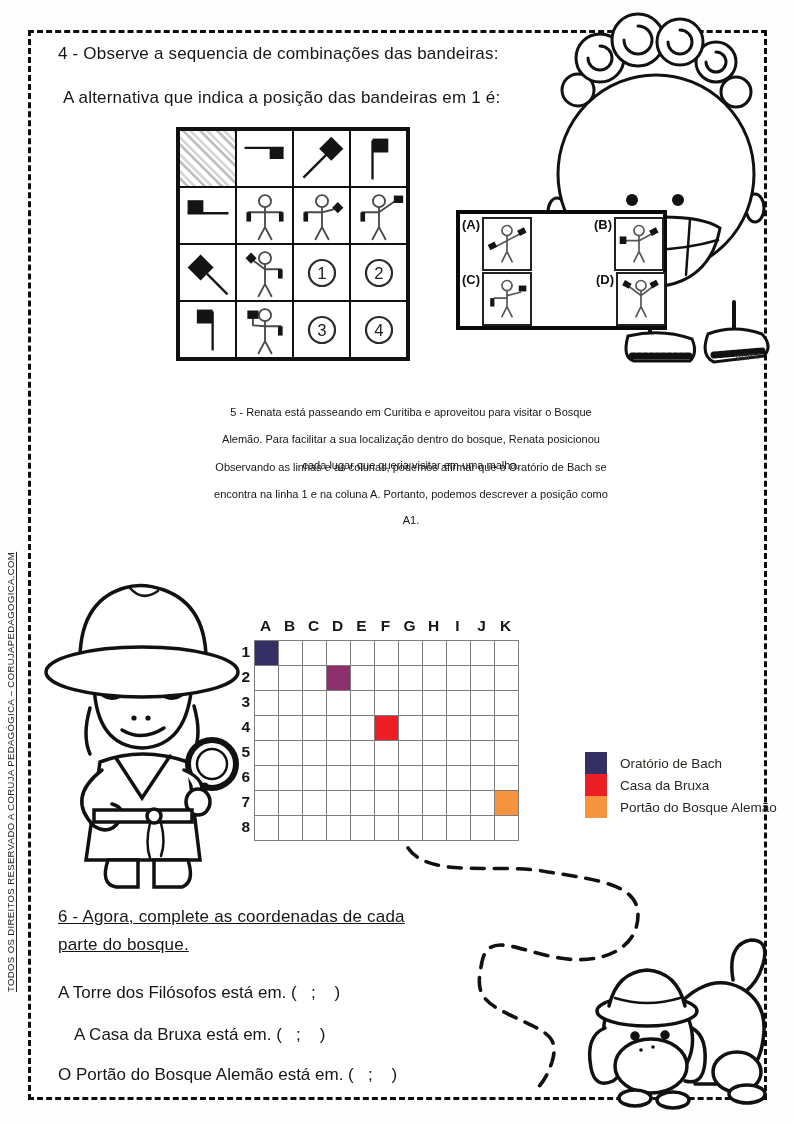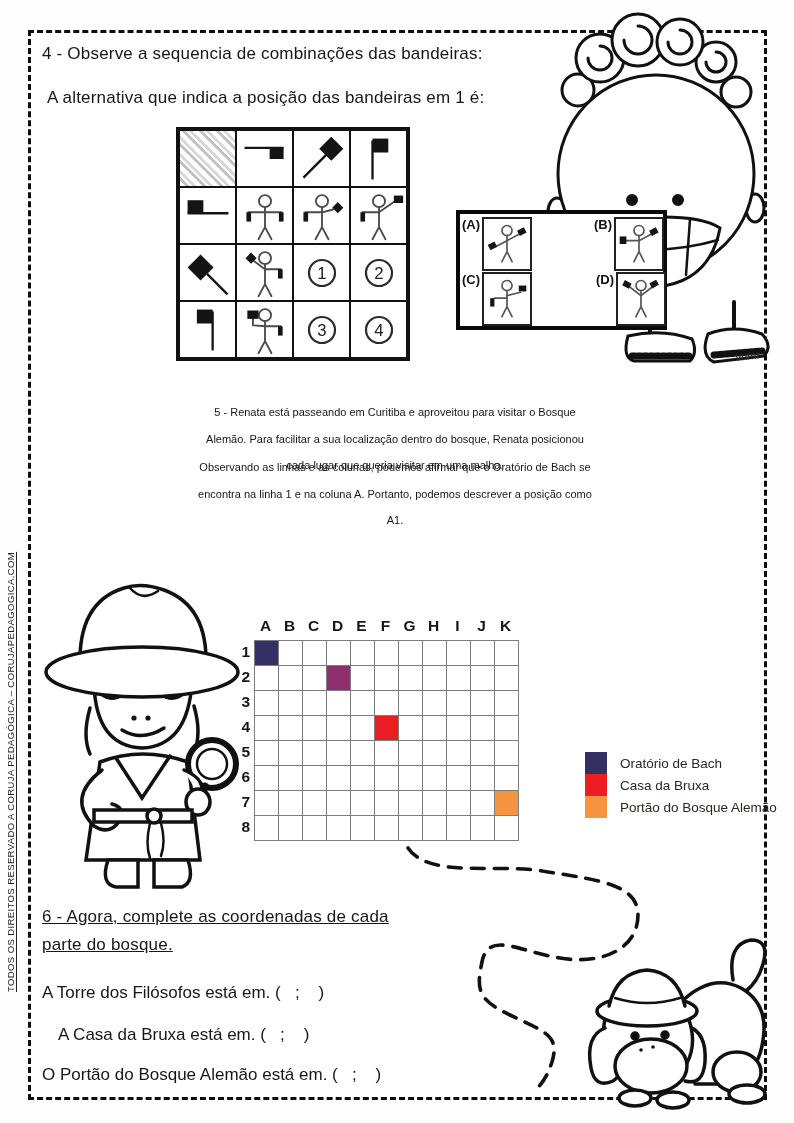--- a/index.html
+++ b/index.html
@@ -3,21 +3,21 @@
 <meta charset="utf-8">
 <style>
   html,body{margin:0;padding:0;background:#fff;}
   .canvas{position:relative;width:794px;height:1123px;overflow:hidden;
     font-family:"Liberation Sans",sans-serif;color:#161616;
     background-color:#fefefe;
     background-image:radial-gradient(#dcdcdc 0.7px, transparent 0.85px);
     background-size:6px 4px;}
   .page{position:absolute;left:28px;top:30px;width:733px;height:1064px;
     background:#fff;border:3px dashed #0d0d0d;z-index:0;}
-  .t{position:absolute;z-index:2;color:#161616;}
+  .t{position:absolute;z-index:2;color:#161616;margin-left:16px;}
   .pre{white-space:pre-line;}
   .q-title{font-size:17px;letter-spacing:.2px;}
   .q5{font-size:11px;line-height:26.5px;text-align:center;}
   .q6line{font-size:17px;white-space:pre;}
   .sidebar{position:absolute;left:5px;top:500px;height:492px;z-index:2;
     writing-mode:vertical-rl;transform:rotate(180deg);
     font-size:9.5px;letter-spacing:.4px;color:#222;
     text-decoration:underline;white-space:nowrap;}
   
   .puzzle{position:absolute;left:176px;top:127px;z-index:2;

